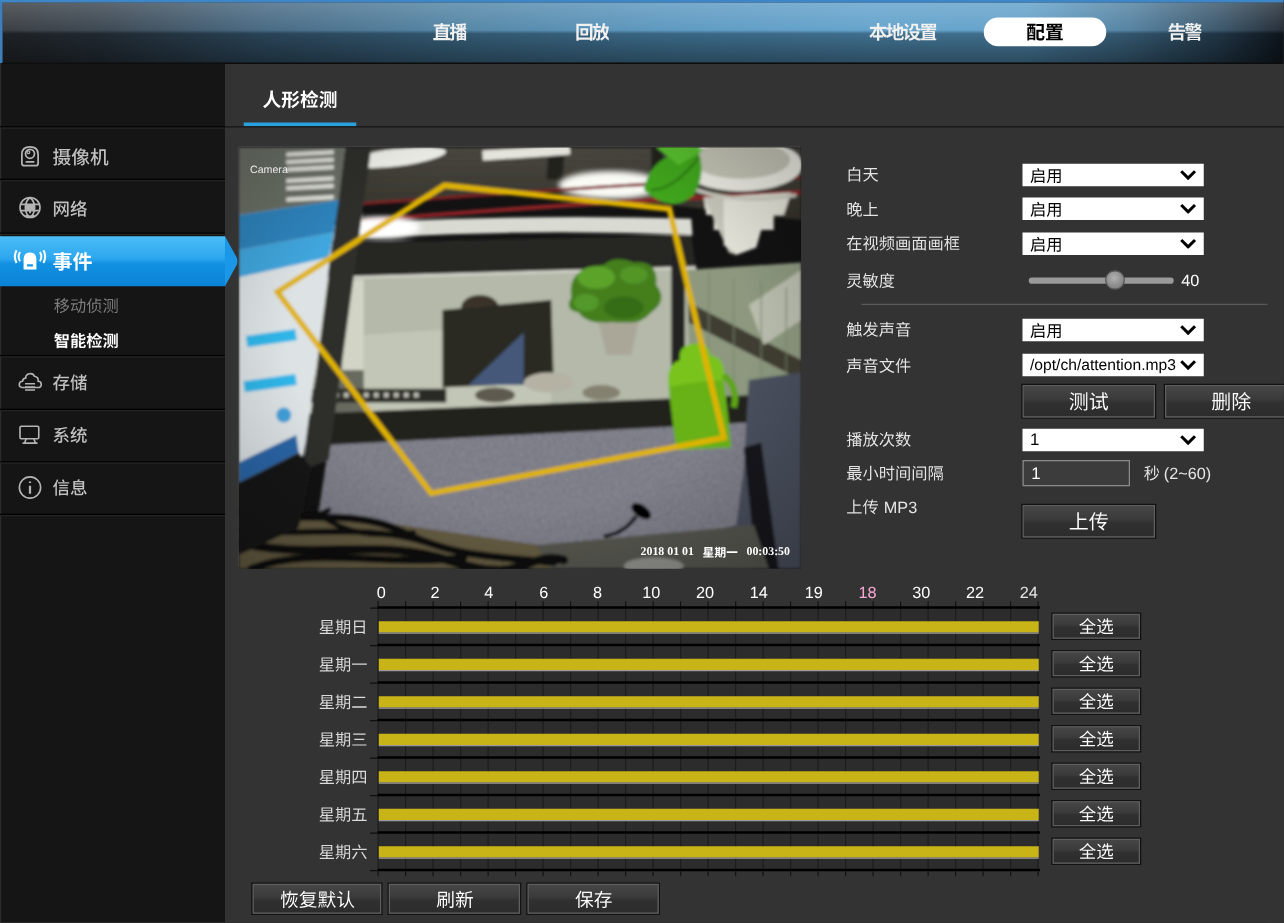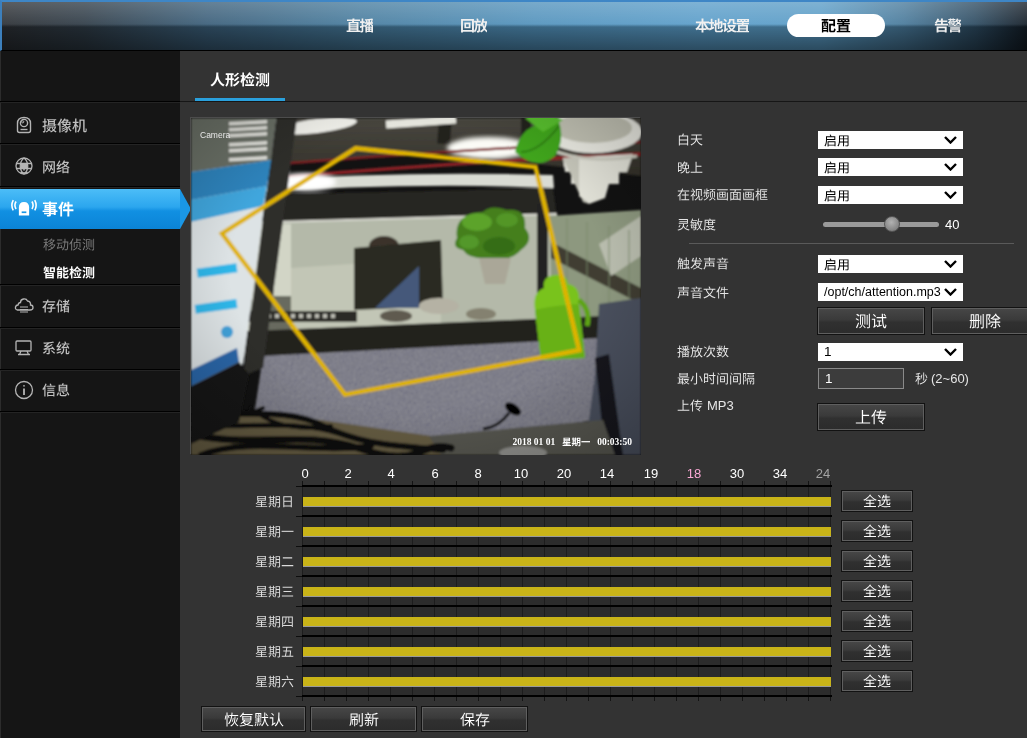--- a/index.html
+++ b/index.html
@@ -677,22 +677,22 @@
     <div class="abs ctr" style="left:333px;top:466px;width:30px;height:14px;font-size:13px;color:#fff">2</div>
     <div class="abs ctr" style="left:376px;top:466px;width:30px;height:14px;font-size:13px;color:#fff">4</div>
     <div class="abs ctr" style="left:420px;top:466px;width:30px;height:14px;font-size:13px;color:#fff">6</div>
     <div class="abs ctr" style="left:463px;top:466px;width:30px;height:14px;font-size:13px;color:#fff">8</div>
     <div class="abs ctr" style="left:506px;top:466px;width:30px;height:14px;font-size:13px;color:#fff">10</div>
     <div class="abs ctr" style="left:549px;top:466px;width:30px;height:14px;font-size:13px;color:#fff">20</div>
     <div class="abs ctr" style="left:592px;top:466px;width:30px;height:14px;font-size:13px;color:#fff">14</div>
     <div class="abs ctr" style="left:636px;top:466px;width:30px;height:14px;font-size:13px;color:#fff">19</div>
     <div class="abs ctr" style="left:679px;top:466px;width:30px;height:14px;font-size:13px;color:#f9a8d4">18</div>
     <div class="abs ctr" style="left:722px;top:466px;width:30px;height:14px;font-size:13px;color:#fff">30</div>
-    <div class="abs ctr" style="left:765px;top:466px;width:30px;height:14px;font-size:13px;color:#fff">34</div>
-    <div class="abs ctr" style="left:808px;top:466px;width:30px;height:14px;font-size:13px;color:#a3a3a3">24</div>
+    <div class="abs ctr" style="left:765px;top:466px;width:30px;height:14px;font-size:13px;color:#fff">22</div>
+    <div class="abs ctr" style="left:808px;top:466px;width:30px;height:14px;font-size:13px;color:#e5e5e5">24</div>
     <div class="abs" style="left:302px;top:481px;width:1px;height:5px;background:#141414"></div>
     <div class="abs" style="left:324px;top:481px;width:1px;height:5px;background:#141414"></div>
     <div class="abs" style="left:346px;top:481px;width:1px;height:5px;background:#141414"></div>
     <div class="abs" style="left:368px;top:481px;width:1px;height:5px;background:#141414"></div>
     <div class="abs" style="left:390px;top:481px;width:1px;height:5px;background:#141414"></div>
     <div class="abs" style="left:412px;top:481px;width:1px;height:5px;background:#141414"></div>
     <div class="abs" style="left:434px;top:481px;width:1px;height:5px;background:#141414"></div>
     <div class="abs" style="left:456px;top:481px;width:1px;height:5px;background:#141414"></div>
     <div class="abs" style="left:478px;top:481px;width:1px;height:5px;background:#141414"></div>
     <div class="abs" style="left:500px;top:481px;width:1px;height:5px;background:#141414"></div>

